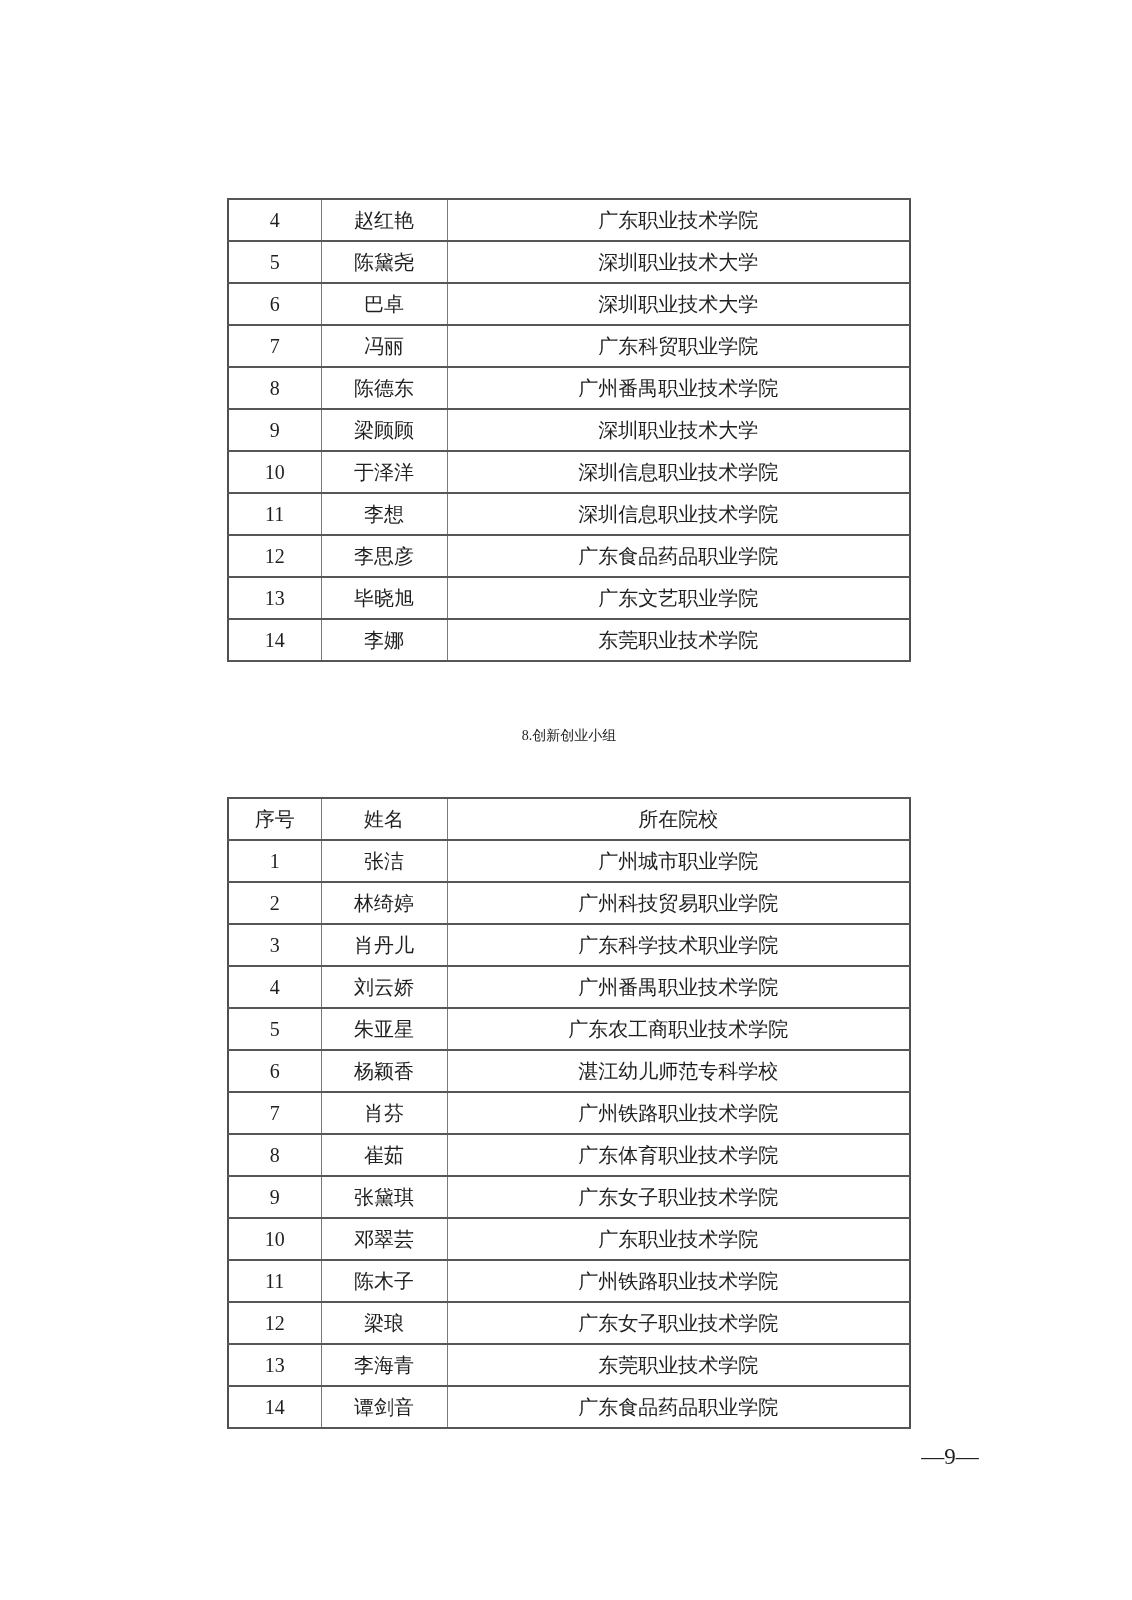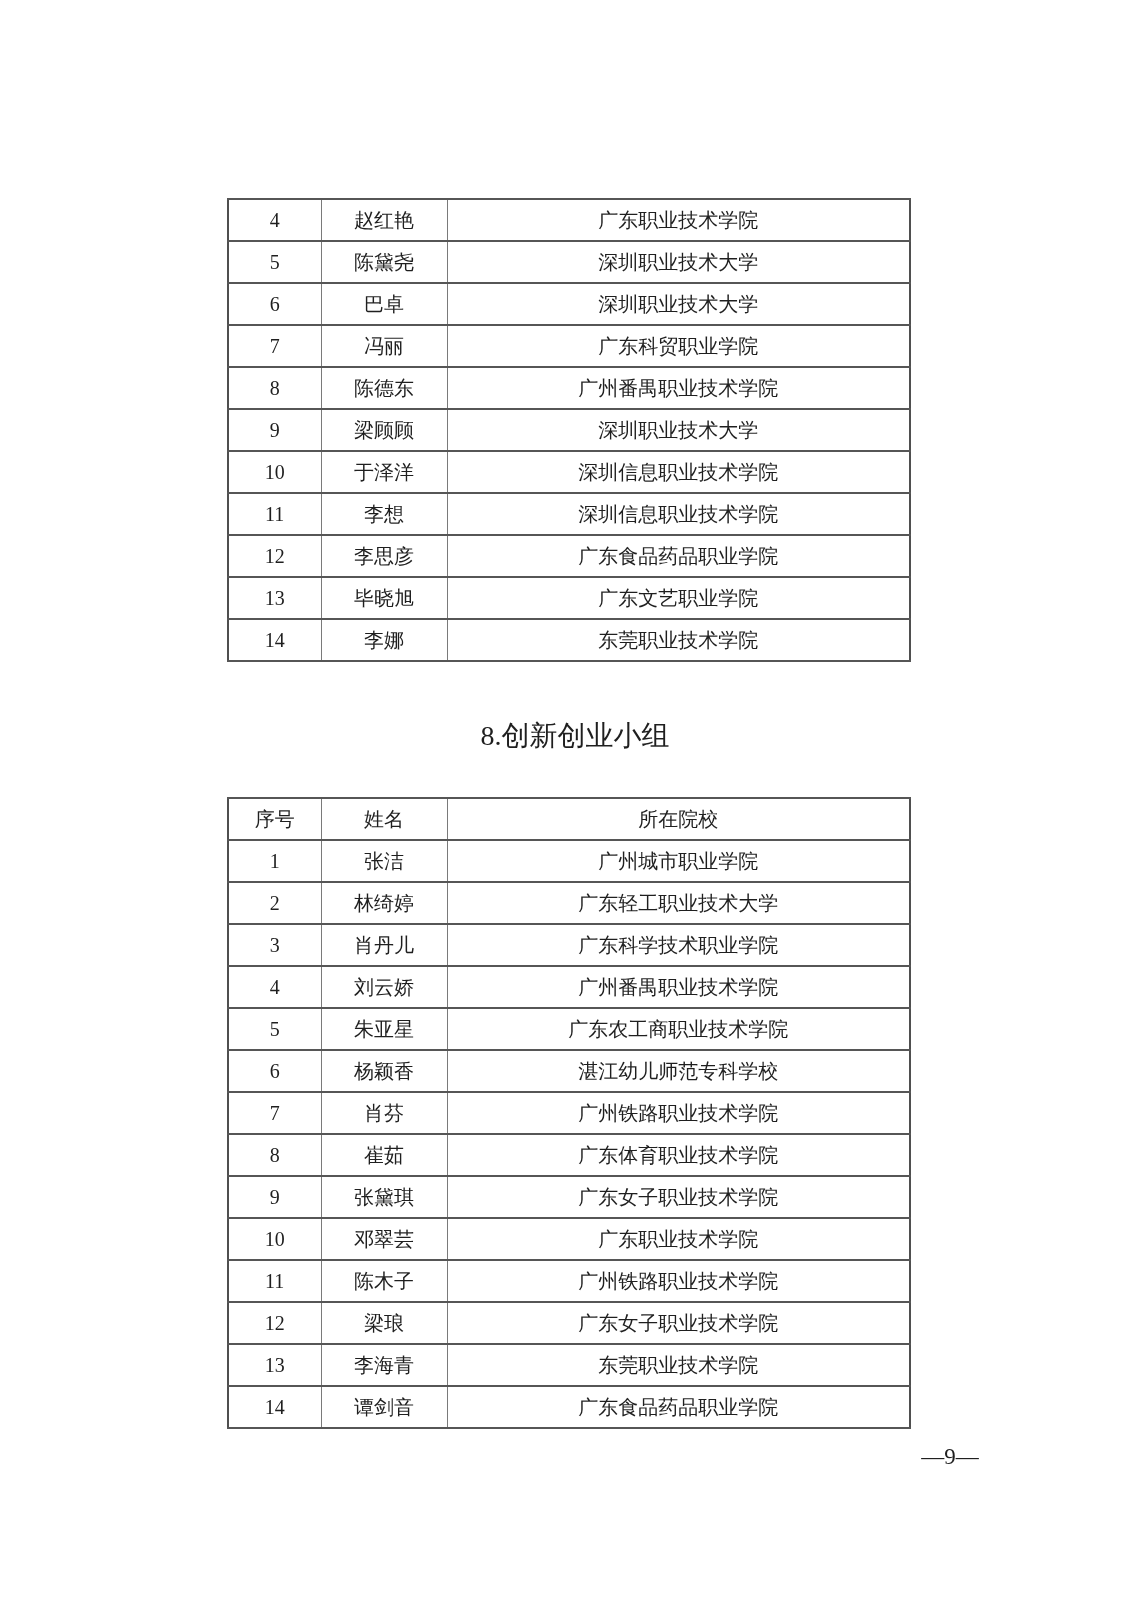--- a/index.html
+++ b/index.html
@@ -39,27 +39,27 @@
     border-right: 1px solid #7a7a7a;
     border-top: 2px solid #565656;
     border-bottom: 2px solid #565656;
     white-space: nowrap;
     overflow: hidden;
   }
   #table-top { top: 198px; }
   #table-group8 { top: 797px; }
   .section-heading {
     position: absolute;
-    left: 233px;
+    left: 227px;
     top: 717px;
     width: 684px;
     height: 38px;
     line-height: 38px;
     text-align: center;
-    font-size: 28px;
+    font-size: 14px;
     color: #1f1f1f;
   }
   .page-number {
     position: absolute;
     left: 900px;
     top: 1444px;
     width: 100px;
     text-align: center;
     font-size: 23px;
     color: #1f1f1f;
@@ -150,21 +150,21 @@
   </thead>
   <tbody>
       <tr>
         <td>1</td>
         <td>张洁</td>
         <td>广州城市职业学院</td>
       </tr>
       <tr>
         <td>2</td>
         <td>林绮婷</td>
-        <td>广东轻工职业技术大学</td>
+        <td>广州科技贸易职业学院</td>
       </tr>
       <tr>
         <td>3</td>
         <td>肖丹儿</td>
         <td>广东科学技术职业学院</td>
       </tr>
       <tr>
         <td>4</td>
         <td>刘云娇</td>
         <td>广州番禺职业技术学院</td>

